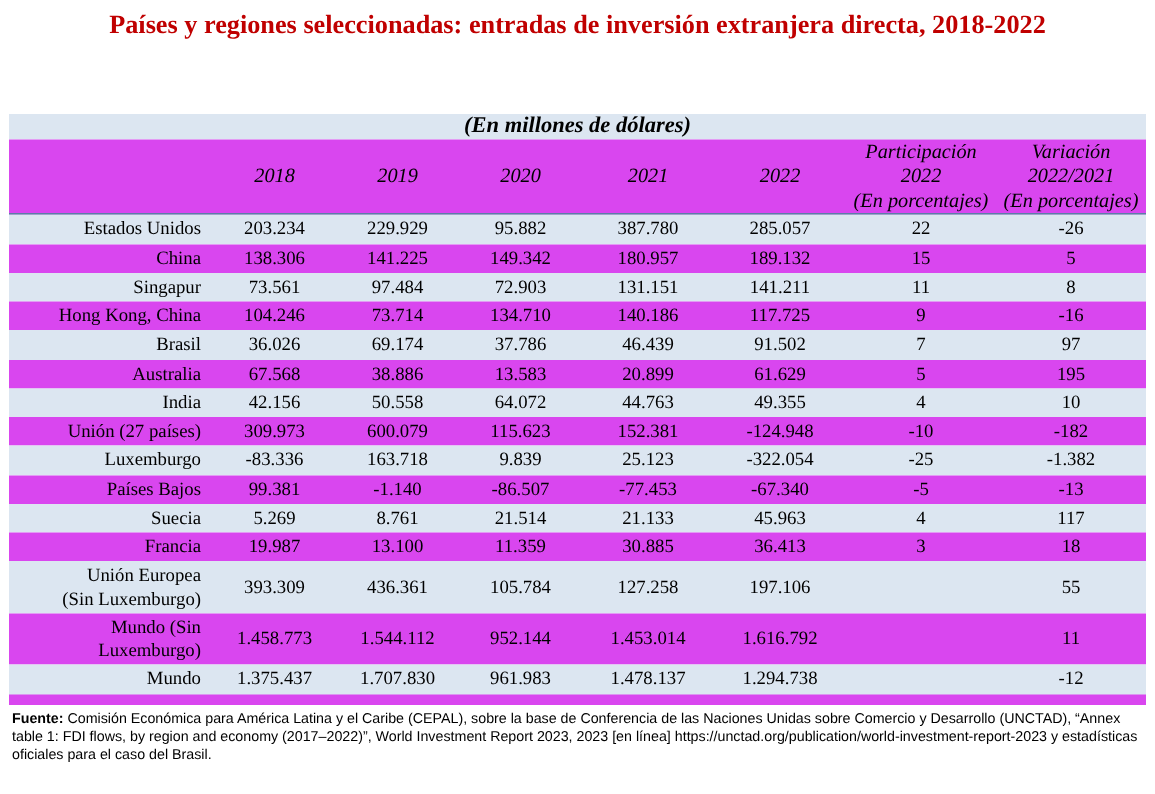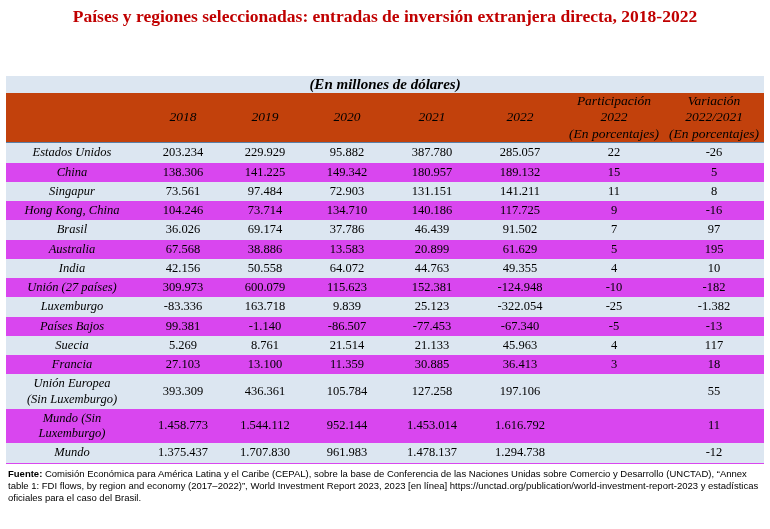--- a/index.html
+++ b/index.html
@@ -49,53 +49,52 @@
   .subtitle-row td {
     background: #dce6f1;
     text-align: center;
     font-style: italic;
     font-size: 15px;
     font-weight: bold;
     padding: 9px 0 9px 0;
     border-bottom: none;
   }
   .head-row td {
-    background: #c2410c;
+    background: #d946ef;
     text-align: center;
     font-style: italic;
     font-size: 13.5px;
     padding: 6px 4px 10px 4px;
     vertical-align: top;
     line-height: 1.22;
   }
   .head-row td.c0 {
     text-align: left;
   }
   .head-sep {
     border-bottom: 1px solid #5a7fa6;
   }
   tr.data td {
     font-size: 12.5px;
     padding: 2px 4px;
     text-align: center;
     line-height: 1.22;
   }
   tr.data td.c0 {
-    text-align: center;
-    font-style: italic;
+    text-align: right;
     padding-right: 8px;
   }
   tr.band td {
     background: #dce6f1;
   }
   tr.plain td {
     background: #d946ef;
   }
   .lastline td {
-    border-bottom: 1px solid #d946ef;
+    border-bottom: 7px solid #d946ef;
   }
   .source {
     font-family: "Liberation Sans", sans-serif;
     font-size: 9.5px;
     line-height: 1.3;
     padding: 4px 8px 0 8px;
     text-align: left;
     color: #000;
   }
   .source .lbl {
@@ -258,21 +257,21 @@
           <td>8.761</td>
           <td>21.514</td>
           <td>21.133</td>
           <td>45.963</td>
           <td>4</td>
           <td>117</td>
         </tr>
 
         <tr class="data plain">
           <td class="c0">Francia</td>
-          <td>27.103</td>
+          <td>19.987</td>
           <td>13.100</td>
           <td>11.359</td>
           <td>30.885</td>
           <td>36.413</td>
           <td>3</td>
           <td>18</td>
         </tr>
 
         <tr class="data band">
           <td class="c0 multiline">Unión Europea

